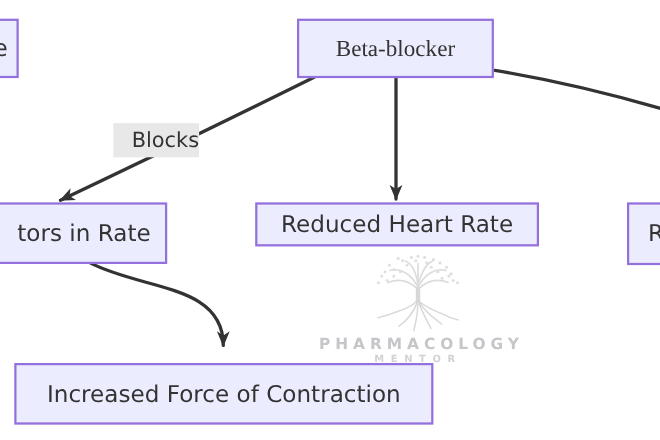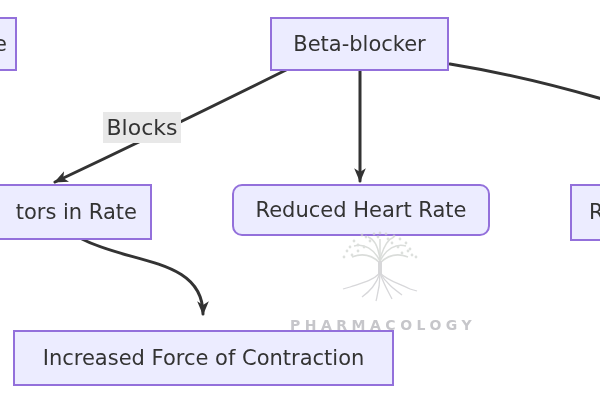--- a/index.html
+++ b/index.html
@@ -6,25 +6,25 @@
   body{width:600px;height:400px;overflow:hidden;background:#ffffff;position:relative;
        font-family:"DejaVu Sans","Liberation Sans",sans-serif;}
   .stage{position:absolute;inset:0;width:600px;height:400px;overflow:hidden;}
   .edges{position:absolute;left:0;top:0;z-index:1;}
   .node{position:absolute;z-index:2;background:#ECECFF;border:2px solid #9370DB;
         box-sizing:border-box;display:flex;align-items:center;justify-content:center;
         color:#333333;font-size:21px;line-height:1;white-space:nowrap;}
   .node.clip-left{justify-content:flex-end;}
   .node.clip-right{justify-content:flex-start;}
   .edge-label{position:absolute;z-index:3;background:#e8e8e8;color:#333333;
-        font-size:22px;display:flex;align-items:center;justify-content:center;
+        font-size:19px;display:flex;align-items:center;justify-content:flex-end;
         white-space:nowrap;}
   .watermark{position:absolute;z-index:4;pointer-events:none;text-align:center;}
   .wm-line1{color:#c6c6ca;font-size:14px;font-weight:600;letter-spacing:4.5px;
-        margin-top:14px;white-space:nowrap;}
+        margin-top:2px;white-space:nowrap;}
   .wm-line2{color:#d2d2d6;font-size:9px;font-weight:600;letter-spacing:6px;
         margin-top:1px;white-space:nowrap;}
 </style>
 </head>
 <body>
 
 <div class="stage">
 
   <svg class="edges" width="600" height="400" viewBox="0 0 600 400">
     <defs>
@@ -37,29 +37,29 @@
       <path d="M 360 71 L 360 181" marker-end="url(#arrow)"></path>
       <path d="M 450 64 Q 523 76 602 99"></path>
       <path d="M 82 239 C 130 264 203 258 203 314" marker-end="url(#arrow)"></path>
     </g>
   </svg>
 
   <div class="node clip-left" style="left:-120px;top:17px;width:137px;height:54px;padding-right:8px;">
     <span>e</span>
   </div>
 
-  <div class="node" style="left:270px;top:17px;width:179px;height:54px;">
+  <div class="node" style="left:270px;top:17px;width:179px;height:54px;font-family:Liberation Serif, serif;">
     <span>Beta-blocker</span>
   </div>
 
   <div class="node clip-left" style="left:-135px;top:184px;width:287px;height:56px;padding-right:13px;">
     <span>tors in Rate</span>
   </div>
 
-  <div class="node" style="left:232px;top:184px;width:258px;height:52px;border-radius:10px;">
+  <div class="node" style="left:232px;top:184px;width:258px;height:40px;">
     <span>Reduced Heart Rate</span>
   </div>
 
   <div class="node clip-right" style="left:570px;top:184px;width:130px;height:57px;padding-left:17px;">
     <span>Re</span>
   </div>
 
   <div class="node" style="left:13px;top:330px;width:381px;height:56px;">
     <span>Increased Force of Contraction</span>
   </div>
@@ -113,15 +113,16 @@
           <circle cx="70" cy="16" r="1.4"></circle>
         <circle cx="30" cy="20" r="1.4"></circle>
           <circle cx="74" cy="22" r="1.4"></circle>
         <circle cx="22" cy="16" r="1.4"></circle>
           <circle cx="80" cy="20" r="1.4"></circle>
         <circle cx="36" cy="16" r="1.4"></circle>
           <circle cx="64" cy="12" r="1.4"></circle>
       </g>
     </svg>
     <div class="wm-line1">PHARMACOLOGY</div>
+    <div class="wm-line2">MENTOR</div>
   </div>
 
 </div>
 
 </body></html>

